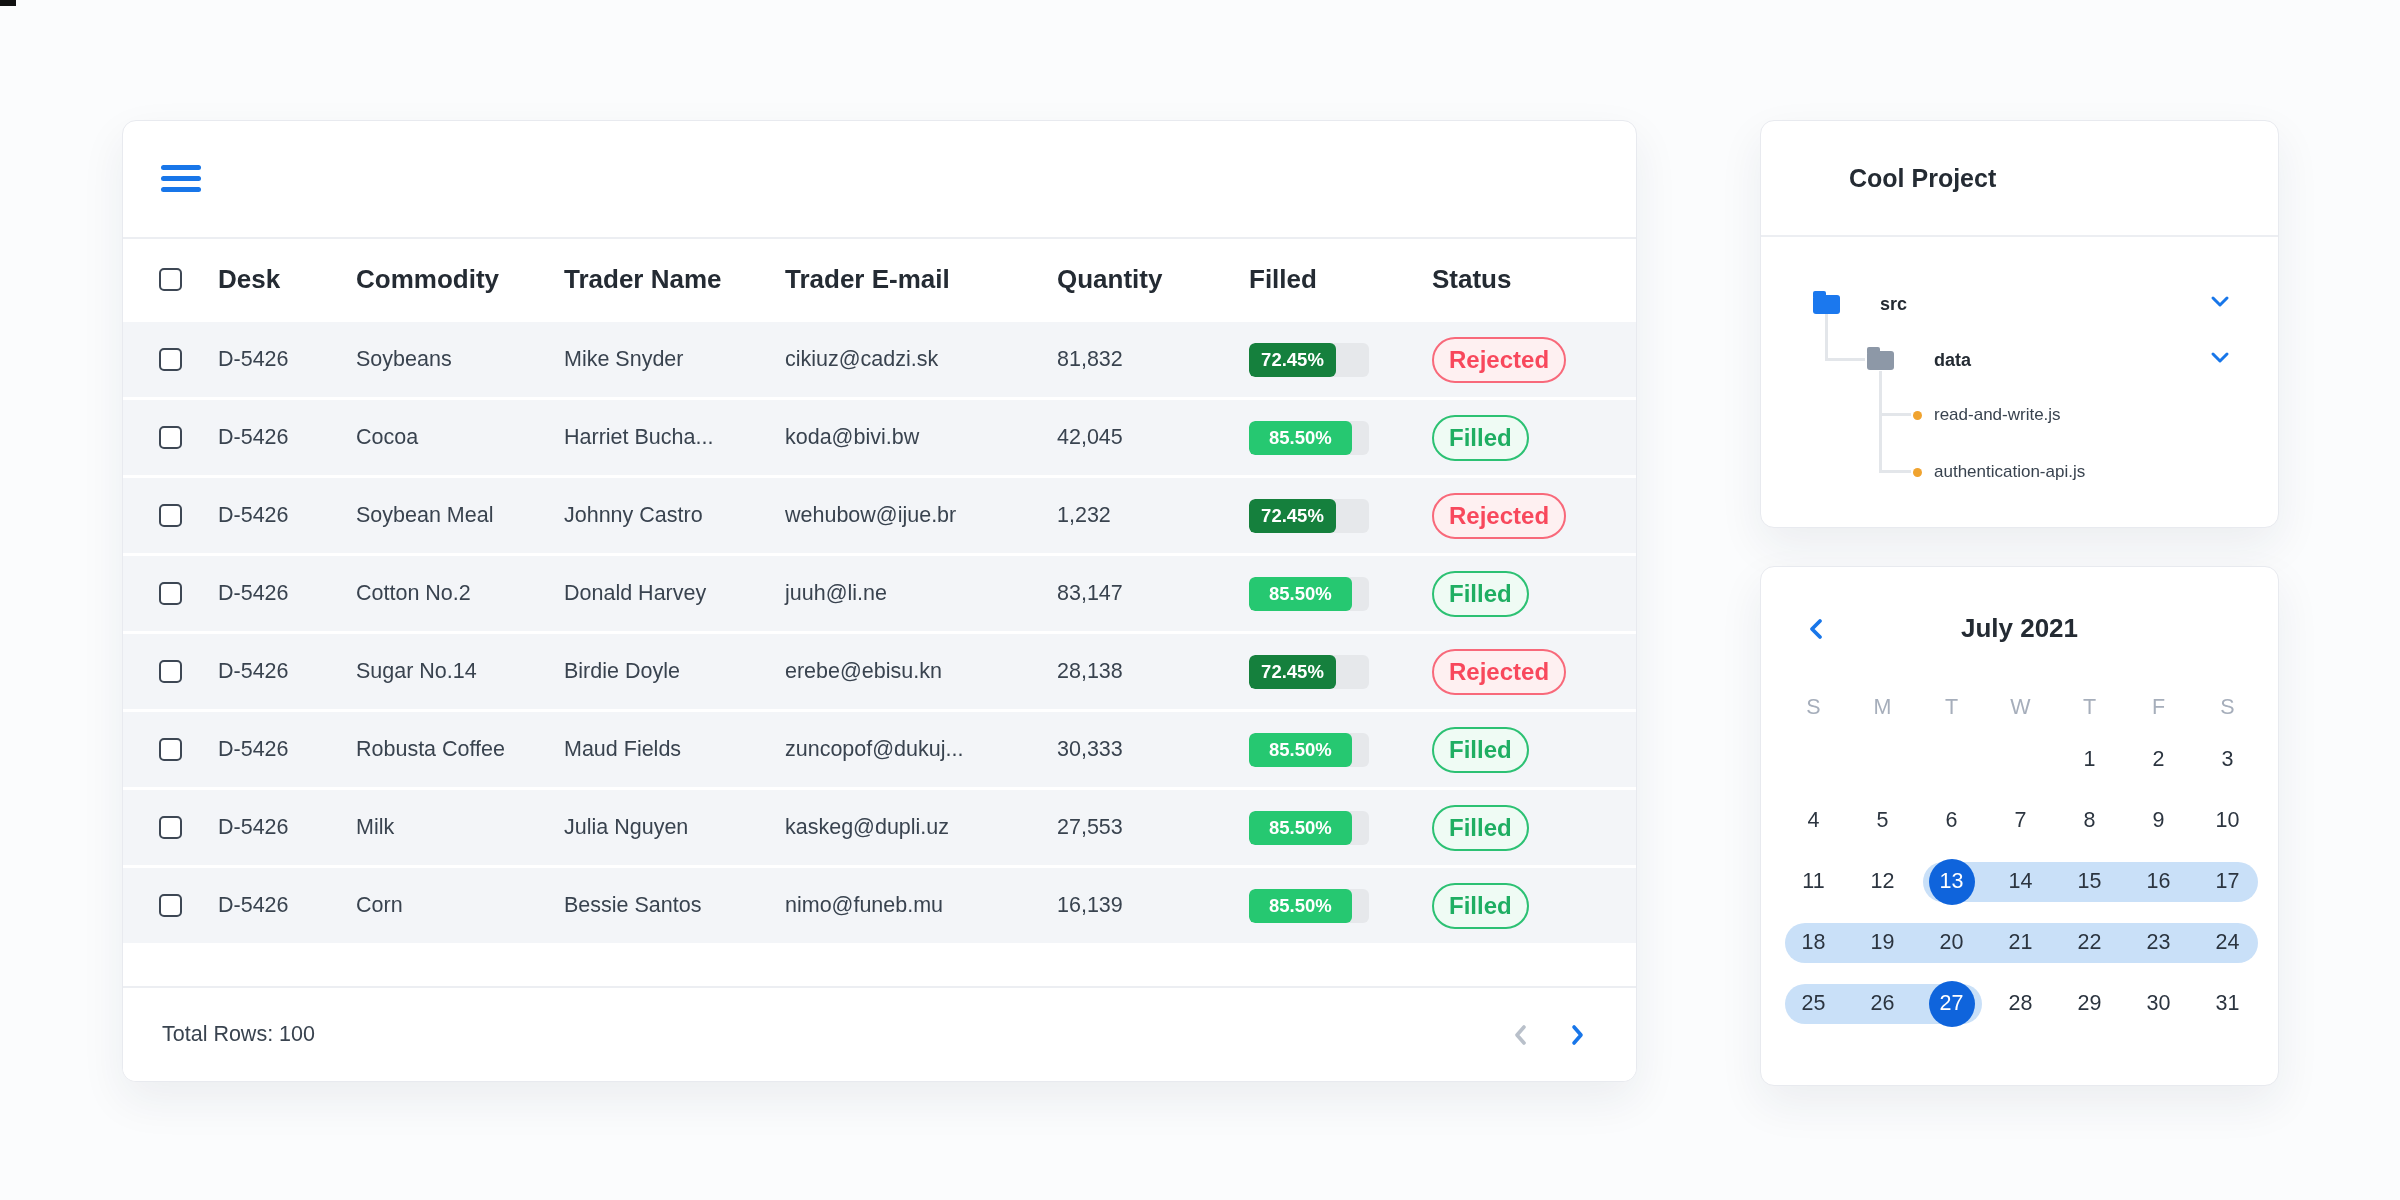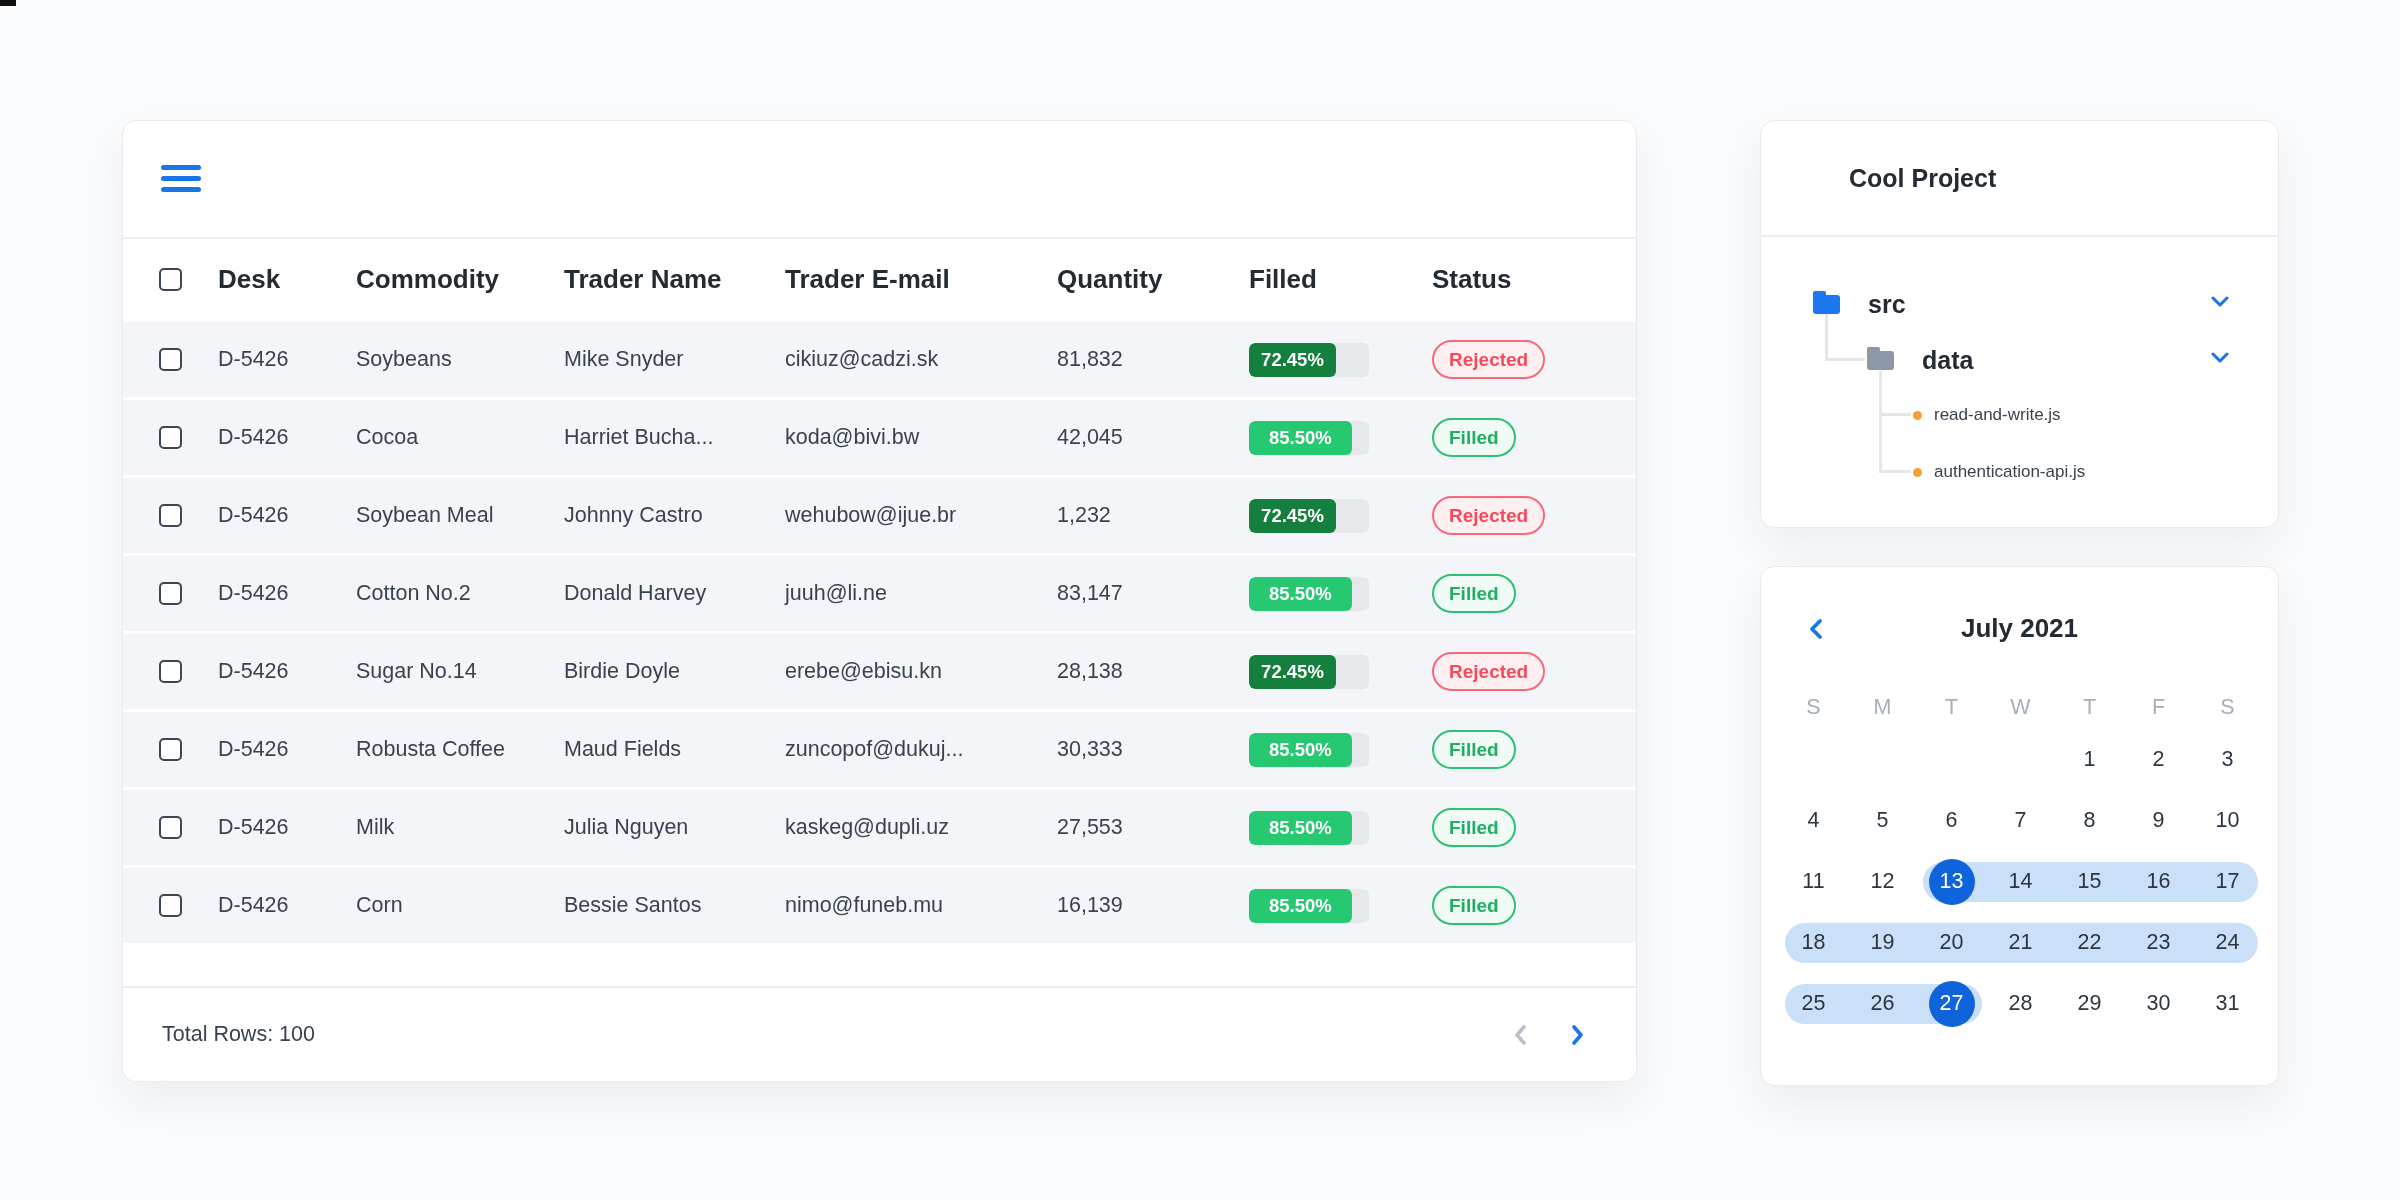--- a/index.html
+++ b/index.html
@@ -35,21 +35,21 @@
     width:23px; height:23px; border:2.5px solid #3d4754; border-radius:5px; background:#fff; cursor:pointer;
   }
   .bar { width:120px; height:34px; background:#e6e8eb; border-radius:6px; overflow:hidden; }
   .bar-fill {
     height:100%; border-radius:6px; display:flex; align-items:center; justify-content:center;
     color:#fff; font-weight:700; font-size:18.5px; min-width:52px;
   }
   .bar-fill.red { background:#15803d; }
   .bar-fill.green { background:#26c871;justify-content:center; }
   .pill {
-    display:inline-block; padding:6px 15px; border-radius:999px; font-weight:700; font-size:19px;
+    display:inline-block; padding:6px 15px; border-radius:999px; font-weight:700; font-size:24px;
     border:2px solid; line-height:1.25;
   }
   .pill.rejected { color:#f8485c; border-color:#f8697a; background:#fef0f1; }
   .pill.filled  { color:#1fae62; border-color:#2cc173; background:#effbf4; }
   .tfoot {
     position:absolute; left:0; right:0; bottom:0; height:95px; border-top:2px solid #eceef2;
     display:flex; align-items:center; justify-content:space-between; padding:0 48px 0 39px;
     font-size:21.5px; color:#39434f; background:#fff;
   }
   .pager { display:flex; align-items:center; gap:34px; }
@@ -59,21 +59,21 @@
   .project-card { left:1760px; top:120px; width:519px; height:408px; }
   .project-title-wrap { height:116px; border-bottom:2px solid #eceef2; display:flex; align-items:center; padding-left:40px; }
   .project-title { font-size:25px; font-weight:700; color:#242b33;margin-left:48px; }
   .tree { position:relative; height:290px; }
   .tree-line { position:absolute; background:#e3e6ea; }
   .tree-row { position:absolute; display:flex; align-items:center; }
   .folder { position:relative; width:27px; height:19px; border-radius:3px; }
   .folder::before { content:""; position:absolute; left:0; top:-4px; width:13px; height:6px; border-radius:2px 2px 0 0; background:inherit; }
   .folder.blue { background:#1b78ee; }
   .folder.gray { background:#8d98a7; }
-  .tree-label { font-size:25px; font-weight:700; color:#242b33; margin-left:28px; }
+  .tree-label { font-size:18px; font-weight:700; color:#242b33; margin-left:40px; }
   .file-dot { width:9px; height:9px; border-radius:50%; background:#f0a32f; }
   .file-label { font-size:17px; color:#39434f; margin-left:12px; }
   .tree-chevron { position:absolute; right:48px; }
 
   
   .calendar-card { left:1760px; top:566px; width:519px; height:520px; }
   .cal-header { position:relative; height:100px; }
   .cal-back { position:absolute; left:46px; top:50px; cursor:pointer; }
   .cal-title { position:absolute; left:0; right:0; top:46px; text-align:center; font-size:26px; font-weight:700; color:#242b33; }
   .cal-grid { margin:0 18px; }

